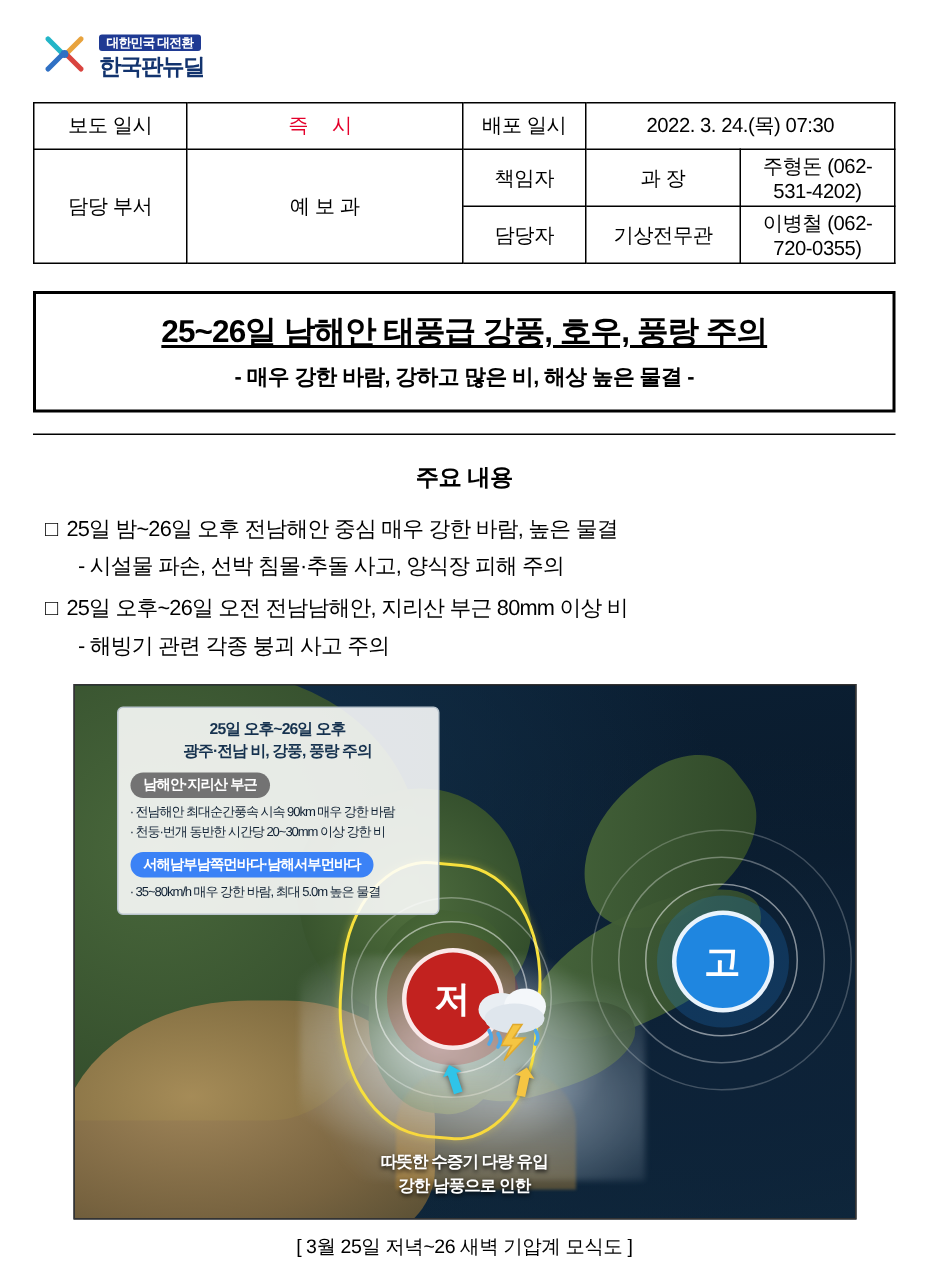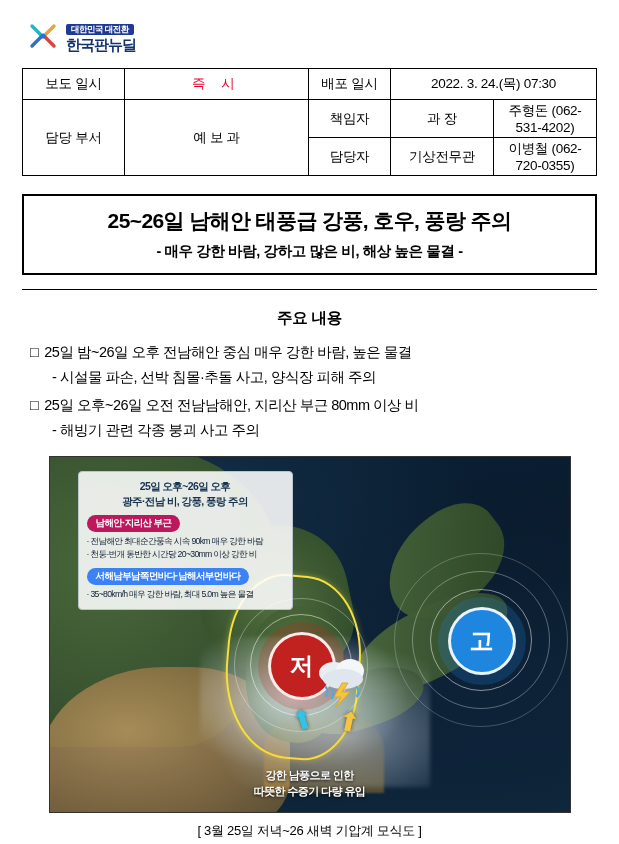--- a/index.html
+++ b/index.html
@@ -116,20 +116,21 @@
   .headline-box {
     border: 2px solid #000;
     margin-top: 18px;
     padding: 11px 6px 12px 6px;
     text-align: center;
   }
   .headline-main {
     font-size: 21px;
     font-weight: bold;
     letter-spacing: -0.6px;
+    text-decoration: underline;
   }
   .headline-sub {
     font-size: 14.5px;
     font-weight: bold;
     margin-top: 7px;
     letter-spacing: -0.4px;
   }
 
   
   .divider {
@@ -255,21 +256,21 @@
   .info-panel .ip-head {
     text-align: center;
     font-size: 10.5px;
     font-weight: bold;
     letter-spacing: -0.6px;
     color: #16324f;
     line-height: 1.45;
   }
   .tag {
     display: inline-block;
-    background: #be185d;
+    background: #737373;
     color: #fff;
     font-size: 9.5px;
     font-weight: bold;
     letter-spacing: -0.6px;
     border-radius: 9px;
     padding: 2px 9px;
     margin: 6px 0 3px 0;
   }
   .tag.blue { background: #3b82f6; }
   .ip-line {
@@ -472,20 +473,20 @@
       </div>
       <div class="ip-line">· 전남해안 최대순간풍속 시속 90km 매우 강한 바람</div>
       <div class="ip-line">· 천둥·번개 동반한 시간당 20~30mm 이상 강한 비</div>
       <div>
         <span class="tag blue">서해남부남쪽먼바다·남해서부먼바다</span>
       </div>
       <div class="ip-line">· 35~80km/h 매우 강한 바람, 최대 5.0m 높은 물결</div>
     </div>
 
     <div class="fig-caption-in">
+      <div>따뜻한 수증기 다량 유입</div>
       <div>강한 남풍으로 인한</div>
-      <div>따뜻한 수증기 다량 유입</div>
     </div>
   </div>
 
   <div class="figure-caption">[ 3월 25일 저녁~26 새벽 기압계 모식도 ]</div>
 
 </div>
 
 </body></html>

